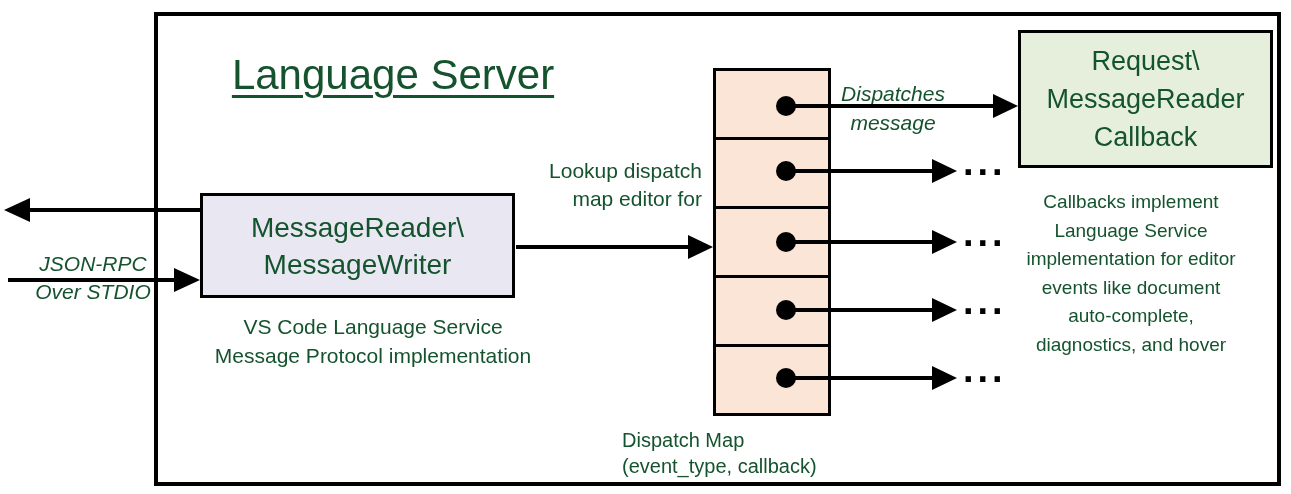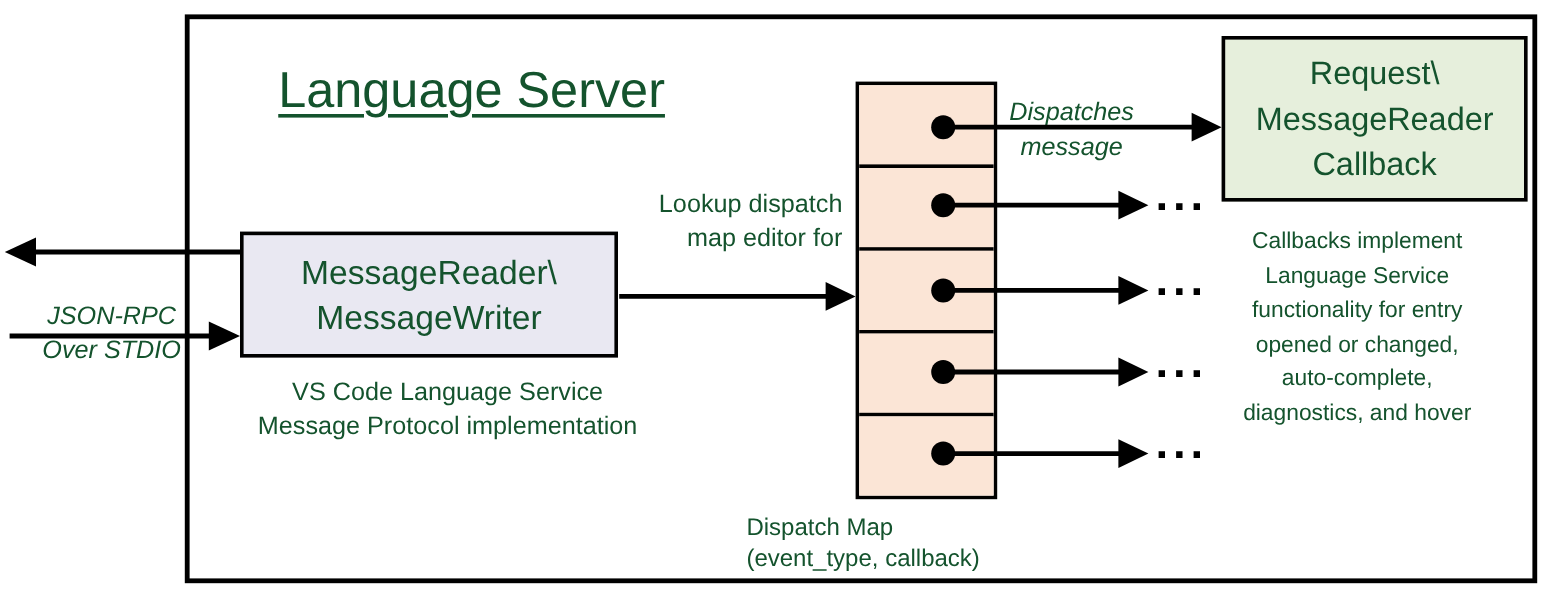--- a/index.html
+++ b/index.html
@@ -160,22 +160,22 @@
 
   <div class="abs callback-box" style="background-color: rgb(230, 239, 220);">
     <div>Request\</div>
     <div>MessageReader</div>
     <div>Callback</div>
   </div>
 
   <div class="abs callbacks-note">
     <div>Callbacks implement</div>
     <div>Language Service</div>
-    <div>functionality for entry</div>
-    <div>opened or changed,</div>
+    <div>implementation for editor</div>
+    <div>events like document</div>
     <div>auto-complete,</div>
     <div>diagnostics, and hover</div>
   </div>
 
   <svg class="overlay" viewBox="0 0 1291 494" xmlns="http://www.w3.org/2000/svg">
 
     <g>
       <line x1="200" y1="210" x2="28" y2="210"></line>
       <polygon points="4,210 30,198 30,222"></polygon>
     </g>

